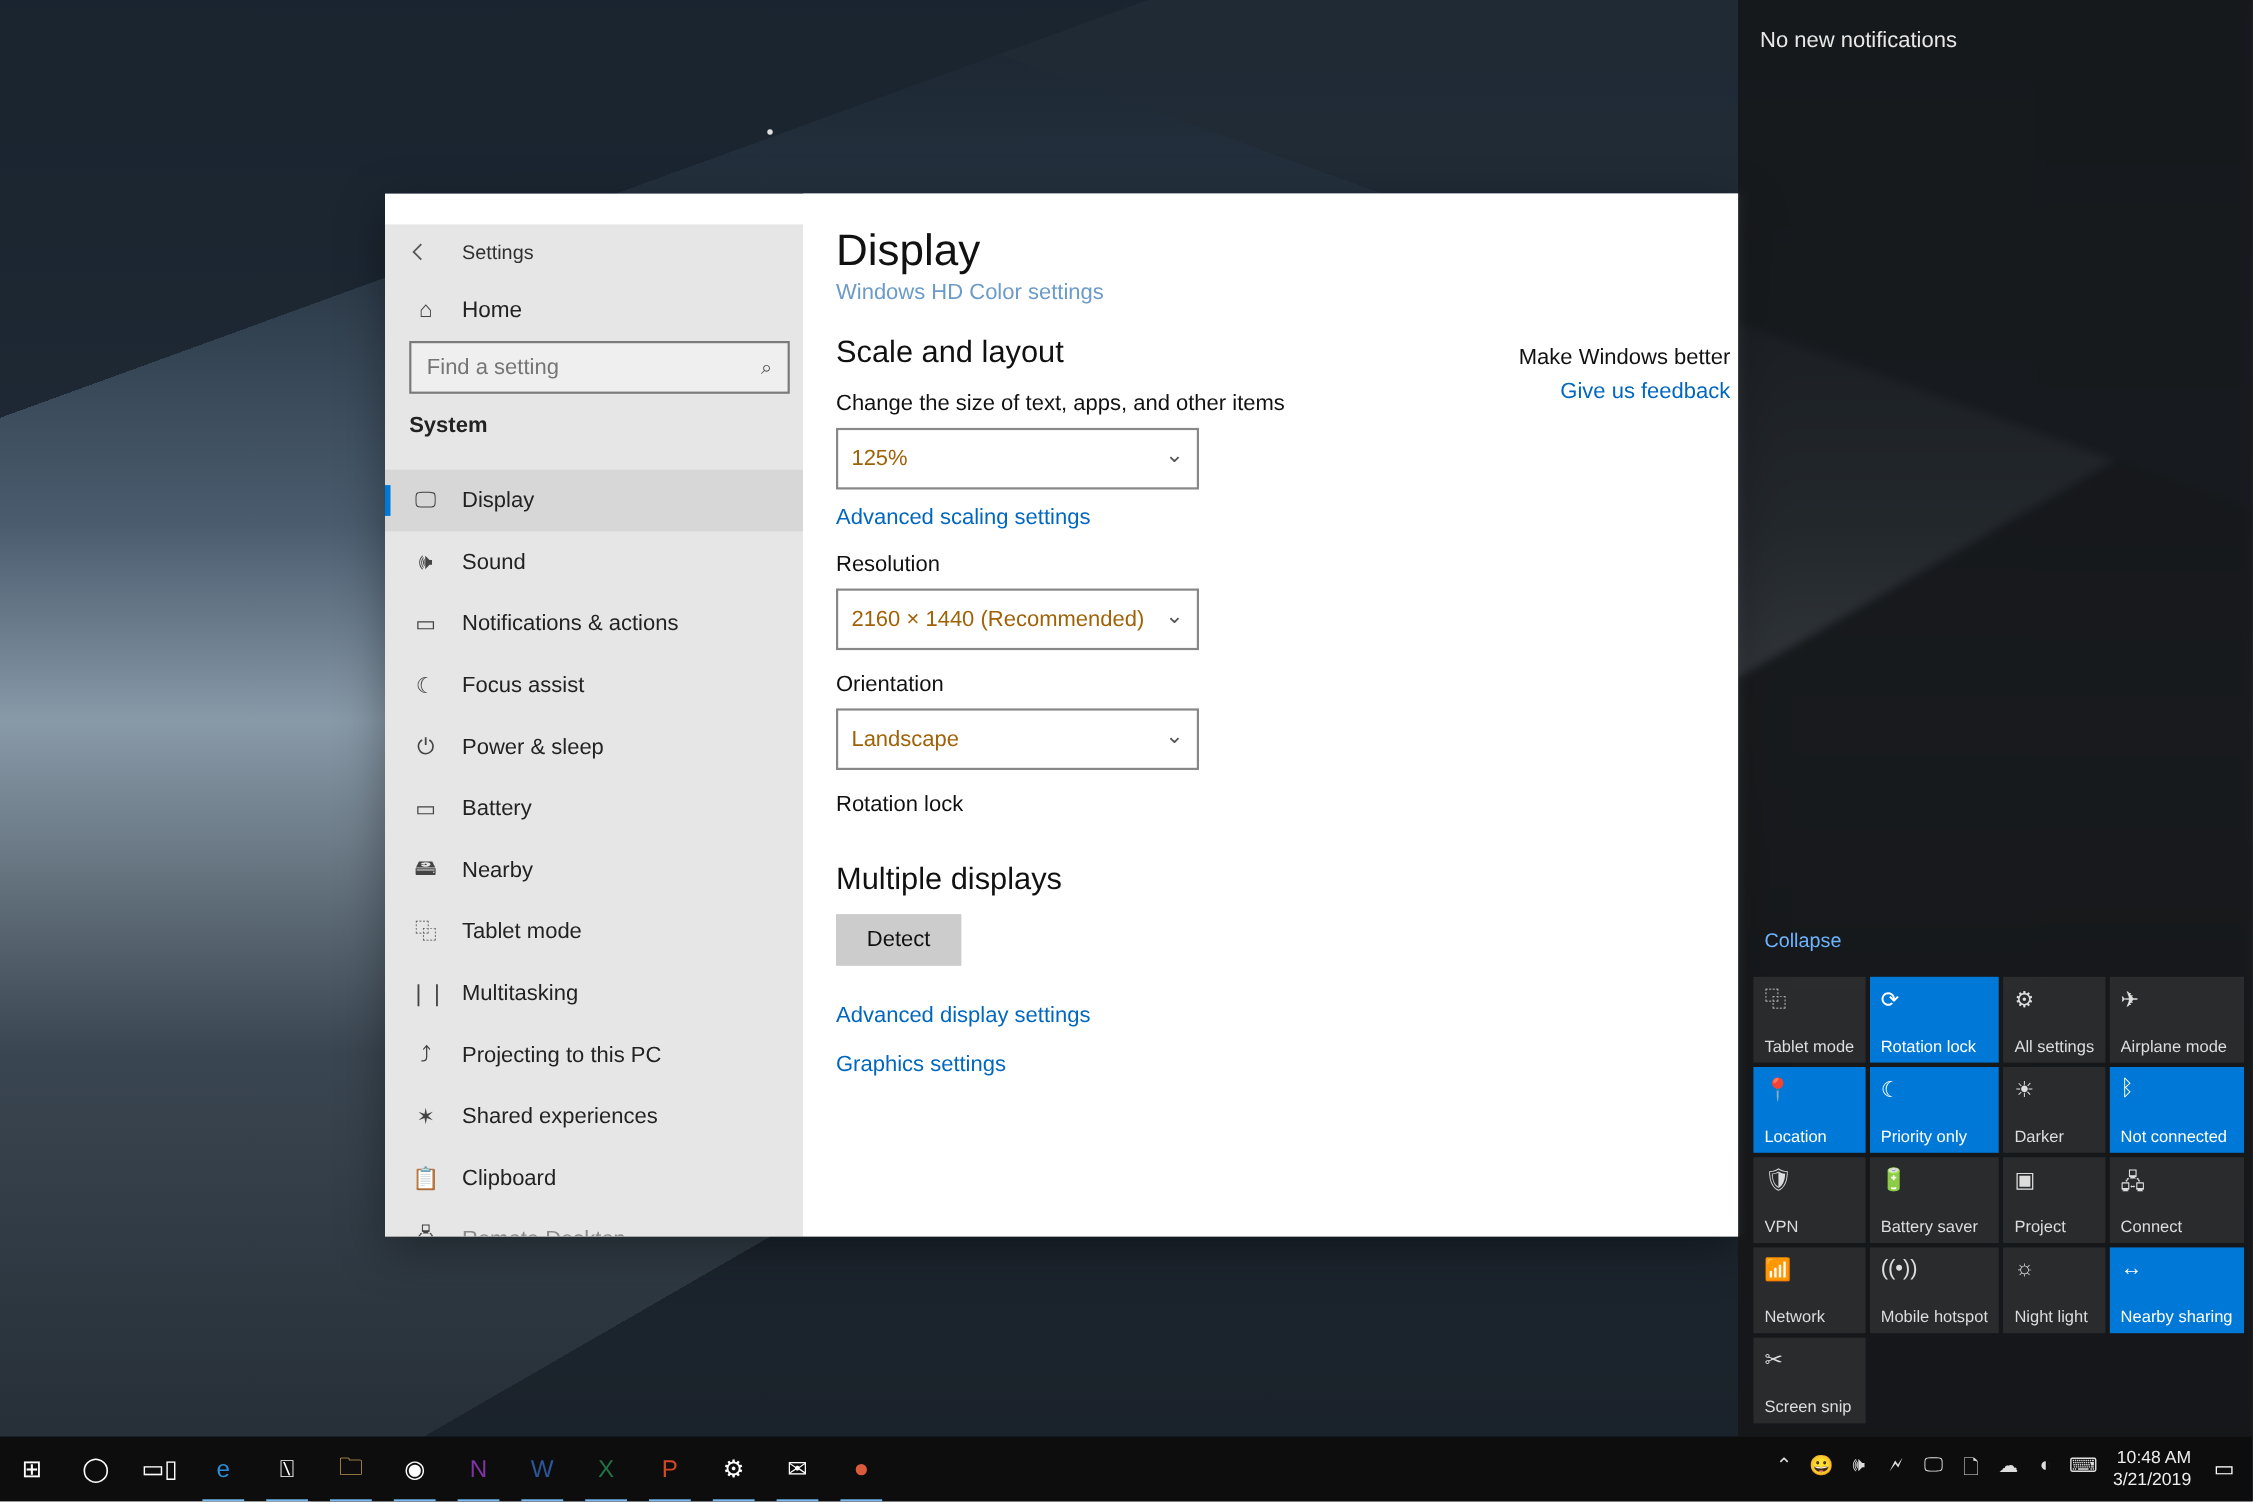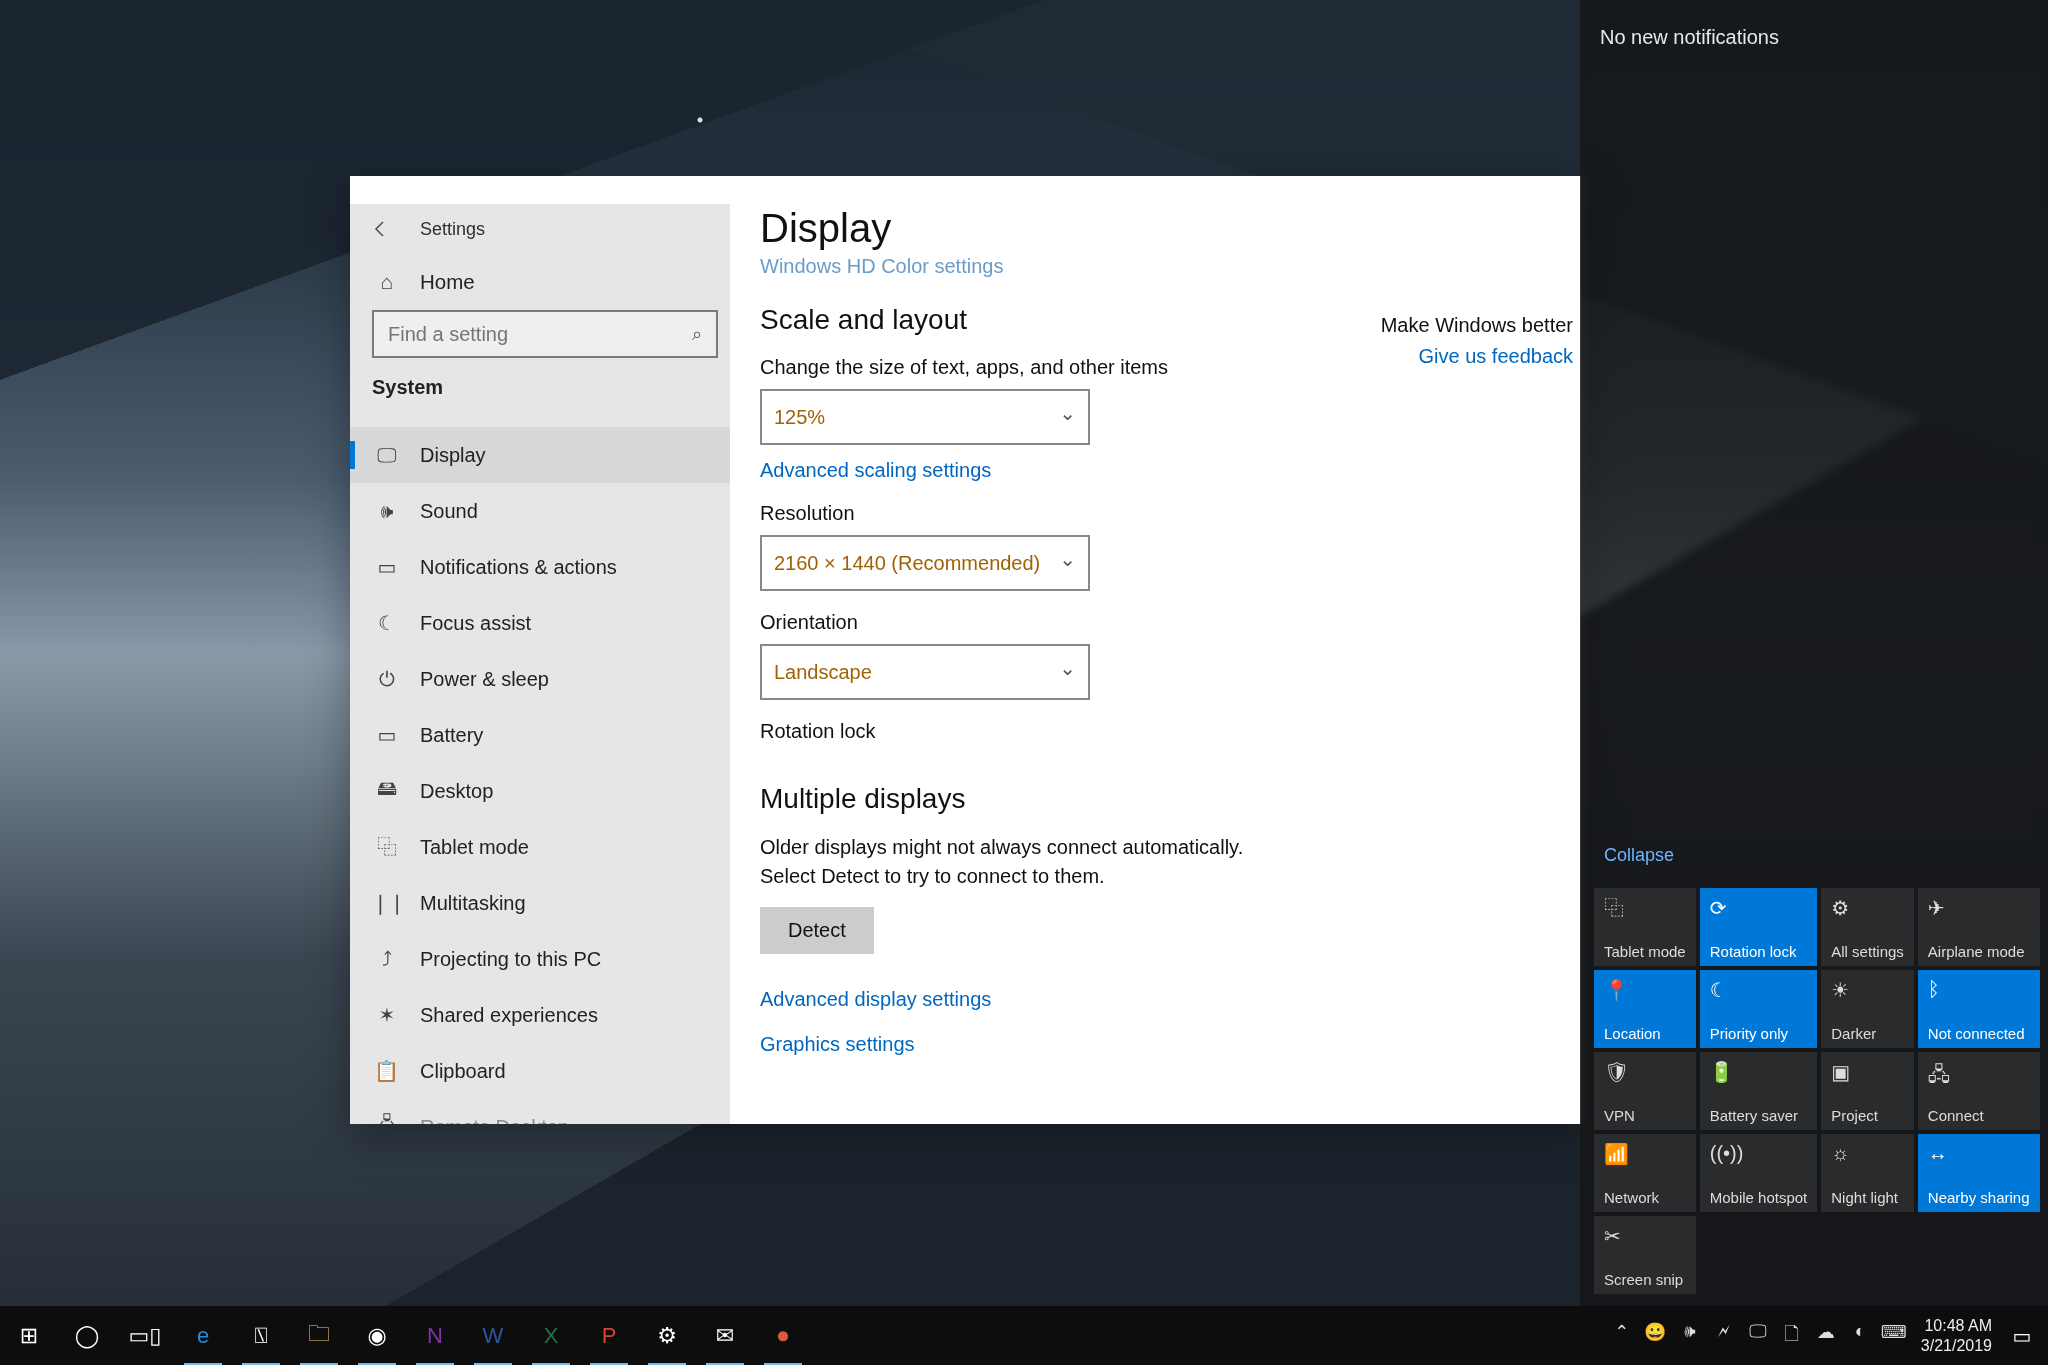--- a/index.html
+++ b/index.html
@@ -138,21 +138,21 @@
           <div class="nav-item">
             <span class="icn">⏻</span>
             <span class="lbl">Power &amp; sleep</span>
           </div>
           <div class="nav-item">
             <span class="icn">▭</span>
             <span class="lbl">Battery</span>
           </div>
           <div class="nav-item">
             <span class="icn">🖴</span>
-            <span class="lbl">Desktop</span>
+            <span class="lbl">Nearby</span>
           </div>
           <div class="nav-item">
             <span class="icn">⿻</span>
             <span class="lbl">Tablet mode</span>
           </div>
           <div class="nav-item">
             <span class="icn">❘❘</span>
             <span class="lbl">Multitasking</span>
           </div>
           <div class="nav-item">
@@ -195,21 +195,20 @@
 
       <div class="field-label">Orientation</div>
       <div class="combo">
         <span>Landscape</span>
         <span class="chev chev-down"></span>
       </div>
 
       <div class="field-label">Rotation lock</div>
 
       <h2 class="section" style="margin-top:40px">Multiple displays</h2>
-      <div class="body-text">Older displays might not always connect automatically. Select Detect to try to connect to them.</div>
       <button class="btn-grey">Detect</button>
 
       <div class="link" style="margin-top:34px;display:block">Advanced display settings</div>
       <div class="link" style="margin-top:22px;display:block">Graphics settings</div>
 
       <div class="right-rail">
         <div class="rr-head">Make Windows better</div>
         <a class="rr-link">Give us feedback</a>
       </div>
     </div>

